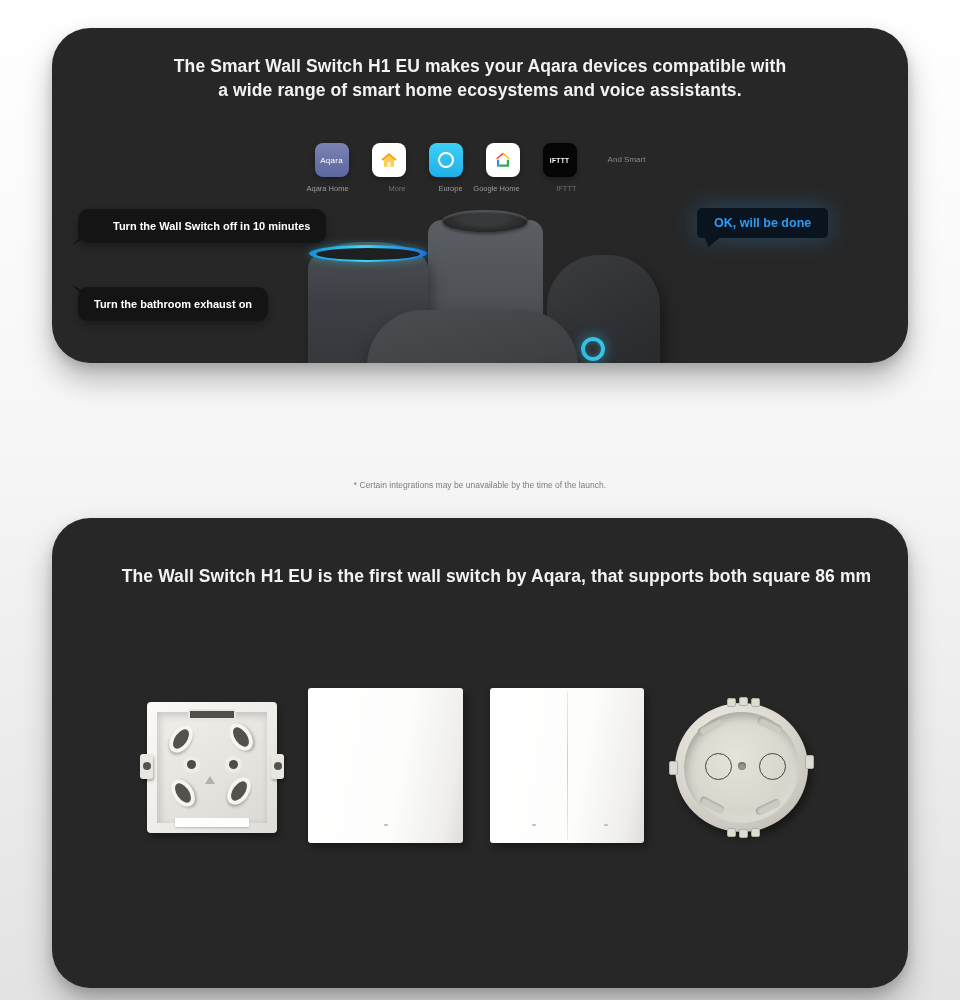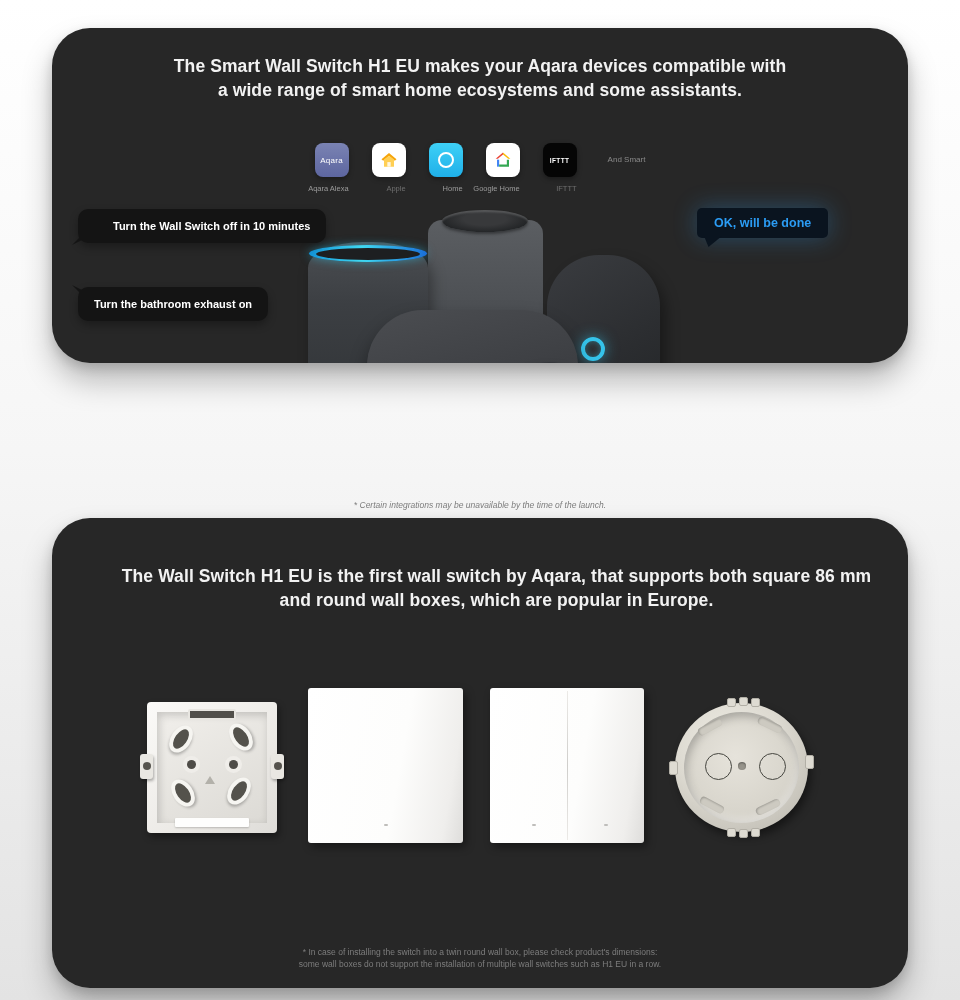--- a/index.html
+++ b/index.html
@@ -90,21 +90,21 @@
   .tail-bl { position:absolute; left:-6px; bottom:-2px; width:16px; height:16px; background:#141414;
     clip-path:polygon(100% 0, 100% 50%, 0 100%); }
   .tail-tl { position:absolute; left:-6px; top:-2px; width:16px; height:16px; background:#141414;
     clip-path:polygon(100% 100%, 100% 50%, 0 0); }
   .b3 { left:645px; top:180px; background:#0a141f; color:#2b9cf4; font-size:12.5px; font-weight:700;
     padding:8px 17px; border-radius:5px; box-shadow:0 0 24px rgba(43,156,244,.32); }
   .tail-r { position:absolute; left:7px; bottom:-9px; width:18px; height:11px; background:#0a141f;
     clip-path:polygon(0 0, 100% 0, 25% 100%); }
 
   .footnote { position:absolute; left:0; right:0; text-align:center; color:#7d7d7d; }
-  .fn1 { top:472px; font-size:8.5px;font-style:italic; }
+  .fn1 { top:452px; font-size:8.5px; }
   .fn2 { top:428px; font-size:8.5px; line-height:12px; }
 
   
   .prod { position:absolute; }
   .prod i, .prod b { position:absolute; display:block; }
   .sqbox { left:95px; top:184px; width:130px; height:131px; border-radius:4px;
     background:linear-gradient(135deg,#fbfaf8 0%,#eceae6 60%,#dedcd8 100%);
     box-shadow:2px 4px 7px rgba(0,0,0,.4); }
   .sq-inner { position:absolute; inset:10px; background:linear-gradient(150deg,#f1efeb,#dcdad5);
     box-shadow:inset 2px 3px 8px rgba(0,0,0,.18); }
@@ -162,45 +162,45 @@
 </style>
 </head>
 <body>
 
 <div class="page">
 
   <section class="card card1">
 
     <h2 class="title c1-title">
       <span class="tline">The Smart Wall Switch H1 EU makes your Aqara devices compatible with</span>
-      <span class="tline">a wide range of smart home ecosystems and some assistants.</span>
+      <span class="tline">a wide range of smart home ecosystems and voice assistants.</span>
     </h2>
 
     <div class="apps-row">
       <div class="app">
         <div class="app-icon icon-aqara">
           <span class="aqara-word">Aqara</span>
         </div>
-        <div class="app-label">Aqara Alexa</div>
+        <div class="app-label">Aqara Home</div>
       </div>
       <div class="app">
         <div class="app-icon icon-home">
           <svg width="20" height="20" viewBox="0 0 24 24">
             <path d="M12 3.5 L21 11 L19 13 L12 7.2 L5 13 L3 11 Z" fill="#f6a50b"></path>
             <path d="M6 11.5 L12 6.8 L18 11.5 L18 20 L6 20 Z" fill="#ffcf54"></path>
             <path d="M10 20 L10 14.5 L14 14.5 L14 20 Z" fill="#fff6e0"></path>
           </svg>
         </div>
-        <div class="app-label dim">Apple</div>
+        <div class="app-label dim">More</div>
       </div>
       <div class="app">
         <div class="app-icon icon-alexa">
           <span class="alexa-ring"></span>
         </div>
-        <div class="app-label">Home</div>
+        <div class="app-label">Europe</div>
       </div>
       <div class="app">
         <div class="app-icon icon-ghome">
           <svg width="20" height="20" viewBox="0 0 24 24">
             <path d="M12 3 L3.2 10.4 L5.8 10.4 L12 5.3 Z" fill="#ea4335"></path>
             <path d="M12 3 L20.8 10.4 L18.2 10.4 L12 5.3 Z" fill="#fbbc05"></path>
             <path d="M4.8 11.6 L7.4 11.6 L7.4 20 L4.8 20 Z" fill="#4285f4"></path>
             <path d="M4.8 20 L19.2 20 L19.2 11.6 L16.6 11.6 L16.6 17.4 L7.4 17.4 L7.4 20 Z" fill="#34a853"></path>
           </svg>
         </div>
@@ -254,21 +254,20 @@
       <i class="tail-tl"></i>
     </div>
 
     <p class="footnote fn1">* Certain integrations may be unavailable by the time of the launch.</p>
   </section>
 
   <section class="card card2">
 
     <h2 class="title c2-title">
       <span class="tline">The Wall Switch H1 EU is the first wall switch by Aqara, that supports both square 86 mm</span>
-      <span class="tline">and round wall boxes, which are popular in Europe.</span>
     </h2>
 
     <div class="prod sqbox">
       <div class="sq-inner"></div>
       <i class="sq-slot"></i>
       <i class="sq-oval ov-tl">
           <b></b>
         </i>
       <i class="sq-oval ov-tr">
           <b></b>
@@ -313,19 +312,15 @@
       <i class="rb-nub nt1"></i>
       <i class="rb-nub nt2"></i>
       <i class="rb-nub nt3"></i>
       <i class="rb-nub nb1"></i>
       <i class="rb-nub nb2"></i>
       <i class="rb-nub nb3"></i>
       <i class="rb-nub nl"></i>
       <i class="rb-nub nr"></i>
     </div>
 
-    <p class="footnote fn2">
-      <span style="display:block">* In case of installing the switch into a twin round wall box, please check product's dimensions:</span>
-      <span style="display:block">some wall boxes do not support the installation of multiple wall switches such as H1 EU in a row.</span>
-    </p>
   </section>
 
 </div>
 
 </body></html>

